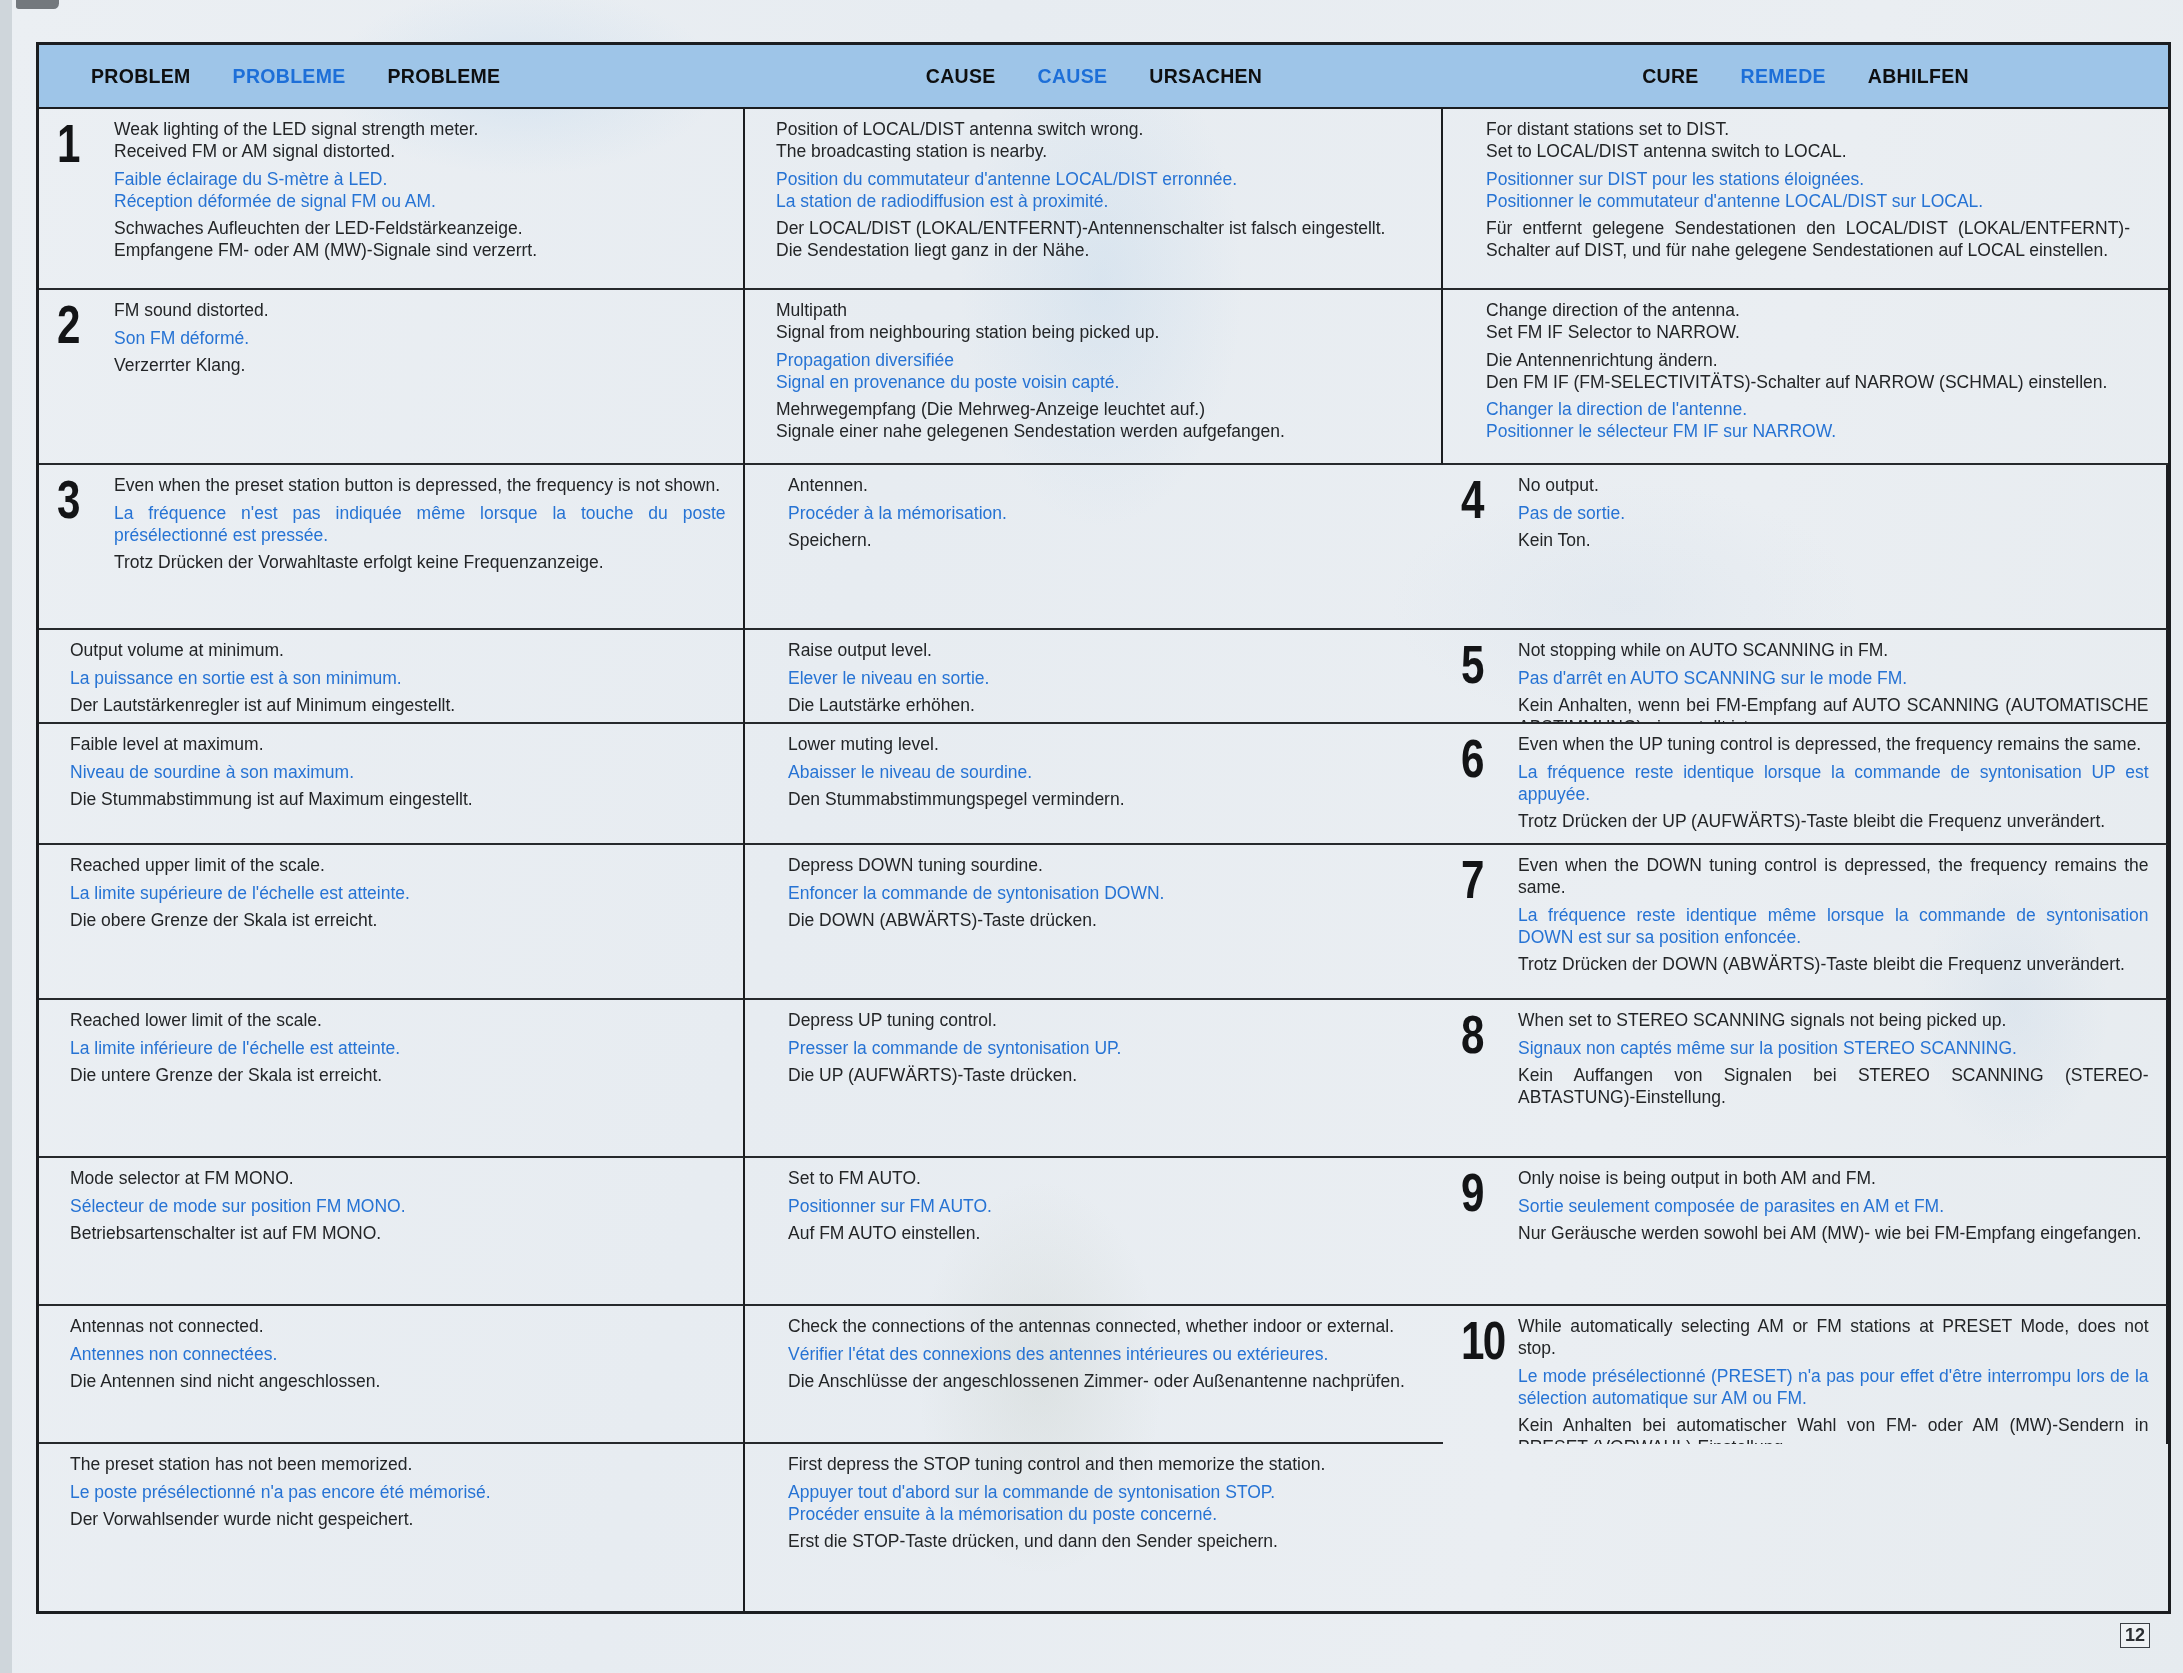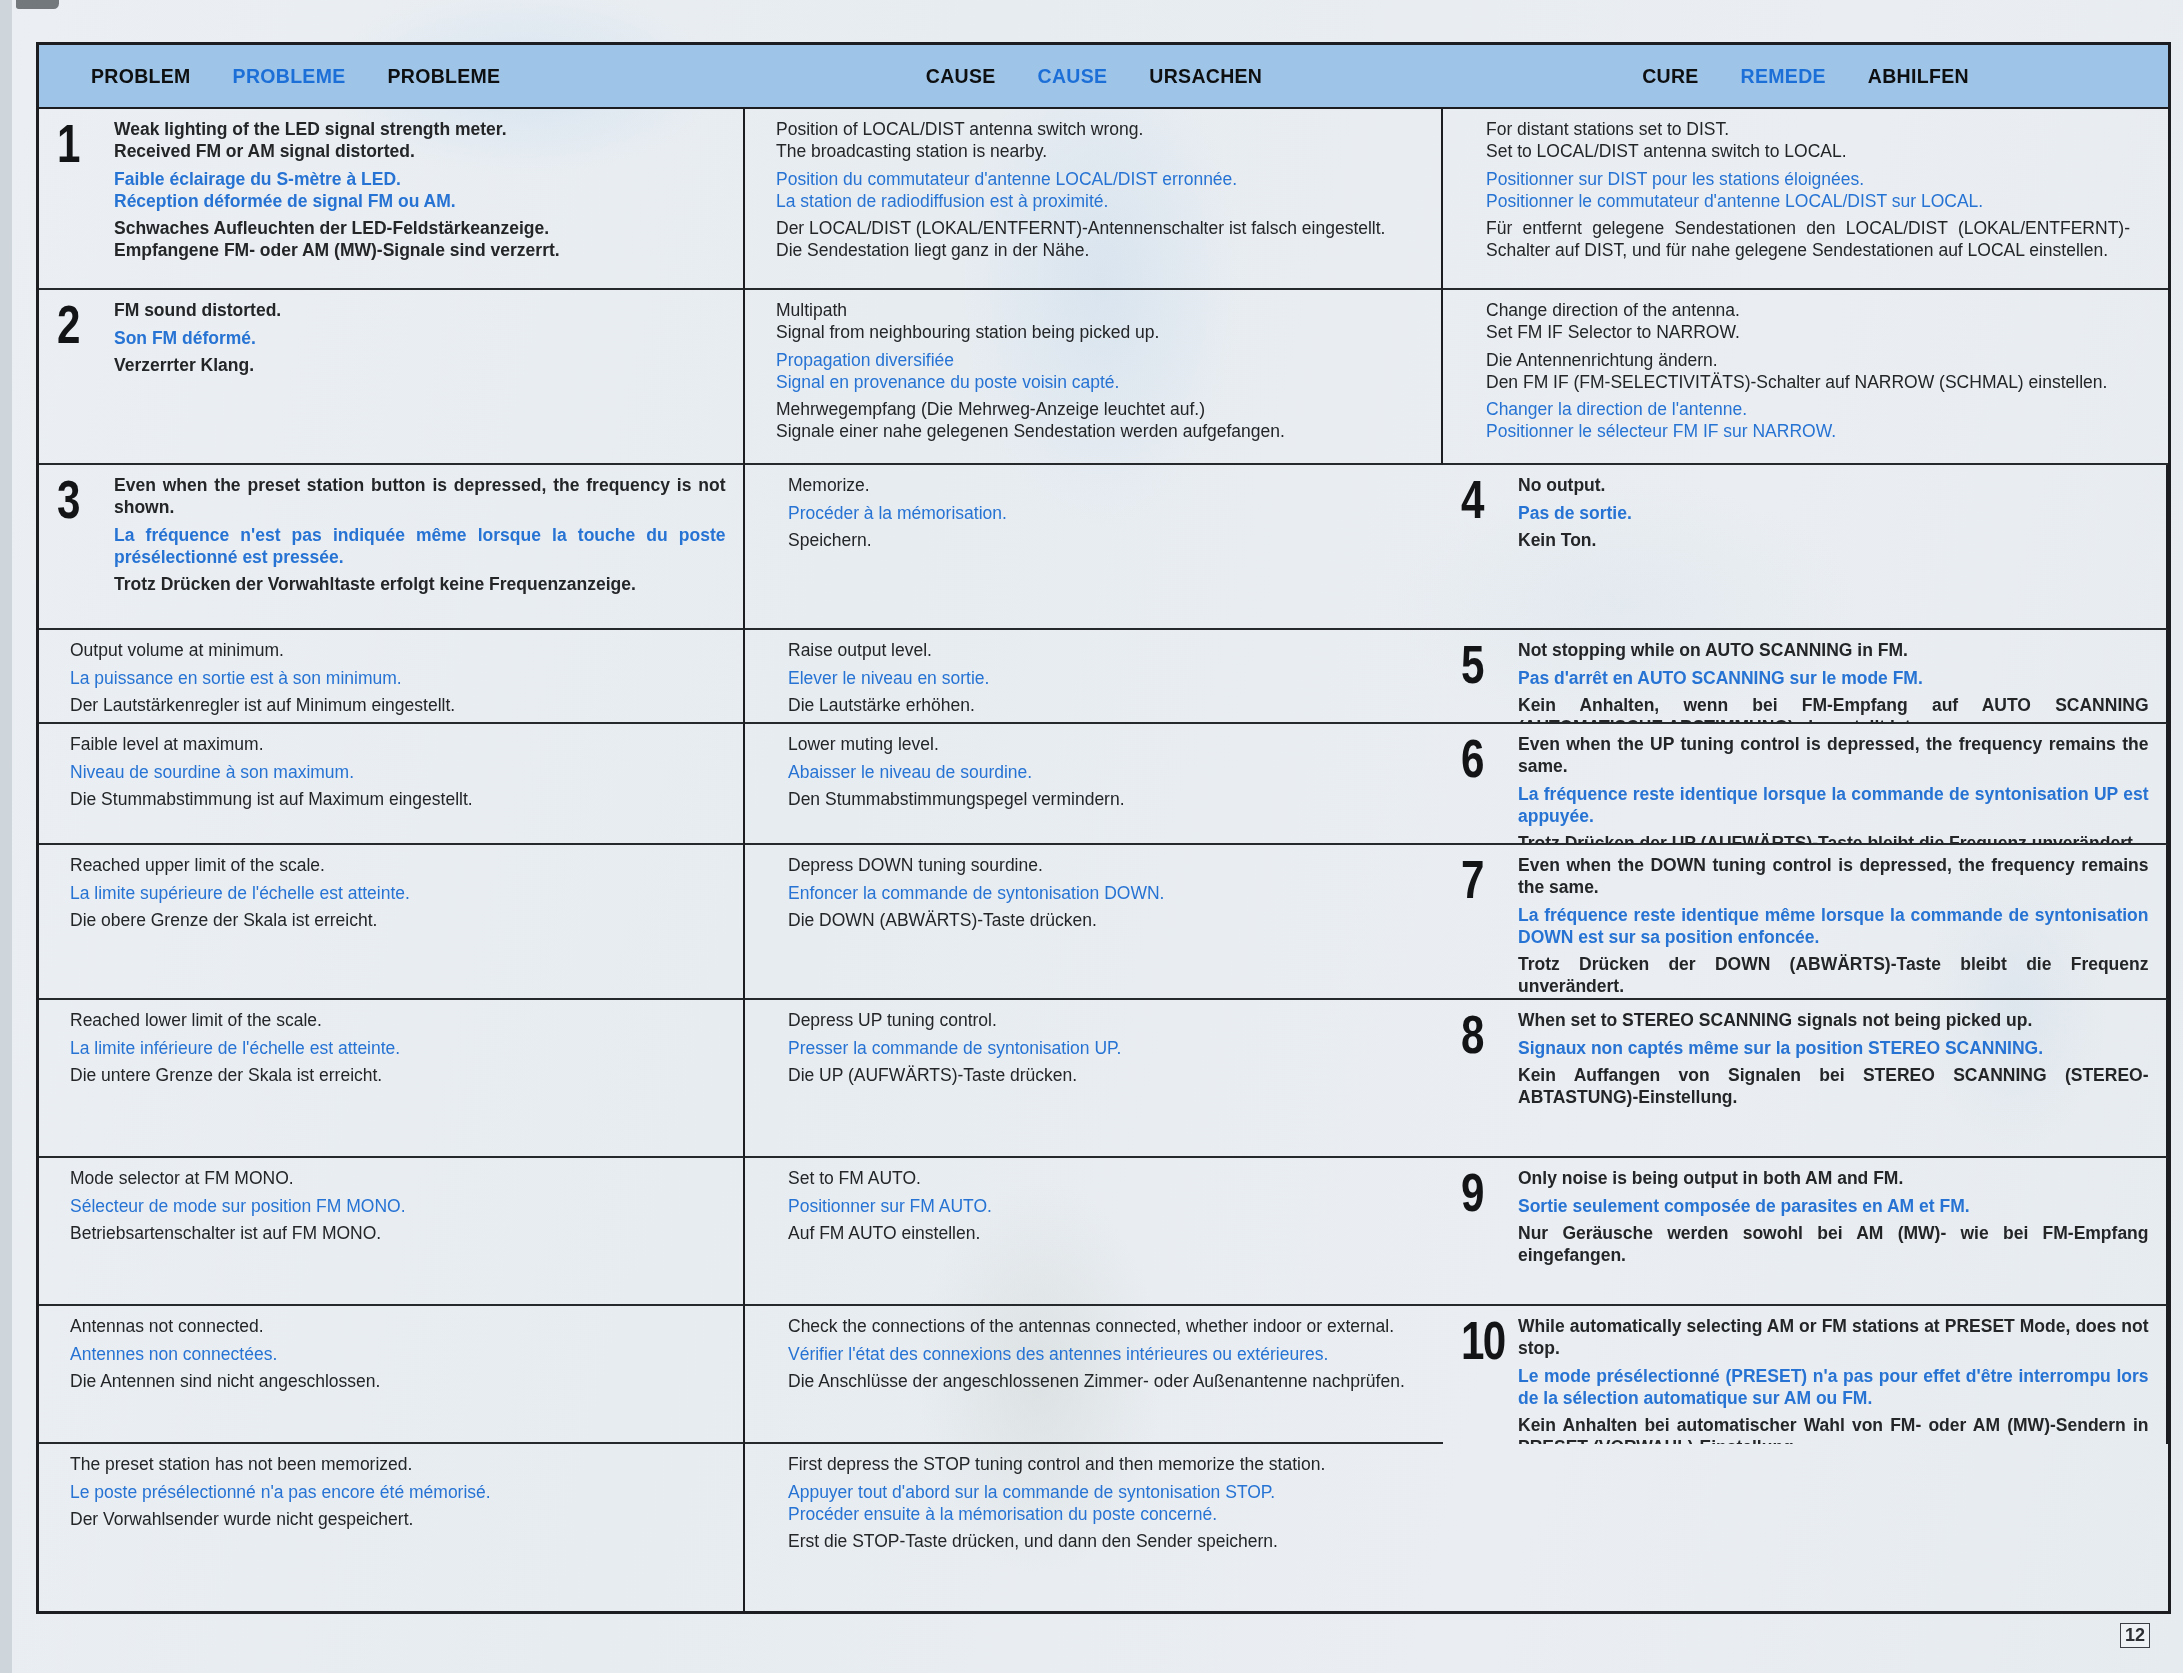--- a/index.html
+++ b/index.html
@@ -38,21 +38,21 @@
   .head.c1{padding-left:52px;justify-content:flex-start;}
   .head.c2,.head.c3{justify-content:center;}
   .head .mid{color:#1d6fd8;}
   
   .prob{display:flex;padding:9.4px 17.5px 4px 0;}
   .num{
     width:75px;flex:0 0 75px;padding-left:23px;box-sizing:border-box;
     font-size:54px;font-weight:700;color:#131416;line-height:.95;
     transform:scaleX(.78);transform-origin:left top;letter-spacing:-2px;
   }
-  .stack{flex:1;min-width:0;font-weight:bold;}
+  .stack{flex:1;min-width:0;}
   .plain{padding:9.4px 27px 4px 31px;}
   .c3.plain{padding-left:43px;padding-right:38px;}
   p.t{
     margin:0 0 5.4px 0;font-size:17.5px;line-height:22px;color:#232527;
     white-space:pre-line;text-align:justify;
   }
   p.t:last-child{margin-bottom:0;}
   p.fr{color:#2673d4;}
   .pagenum{
     position:absolute;left:2108px;top:1623px;
@@ -138,21 +138,21 @@
 
     <div class="cell c1 prob">
       <div class="num">3</div>
       <div class="stack">
         <p class="t en">Even when the preset station button is depressed, the frequency is not shown.</p>
         <p class="t fr">La fréquence n'est pas indiquée même lorsque la touche du poste présélectionné est pressée.</p>
         <p class="t de">Trotz Drücken der Vorwahltaste erfolgt keine Frequenzanzeige.</p>
       </div>
     </div>
     <div class="cell c3 plain">
-      <p class="t en">Memorize.</p>
+      <p class="t en">Antennen.</p>
       <p class="t fr">Procéder à la mémorisation.</p>
       <p class="t de">Speichern.</p>
     </div>
 
     <div class="cell c1 prob">
       <div class="num">4</div>
       <div class="stack">
         <p class="t en">No output.</p>
         <p class="t fr">Pas de sortie.</p>
         <p class="t de">Kein Ton.</p>

